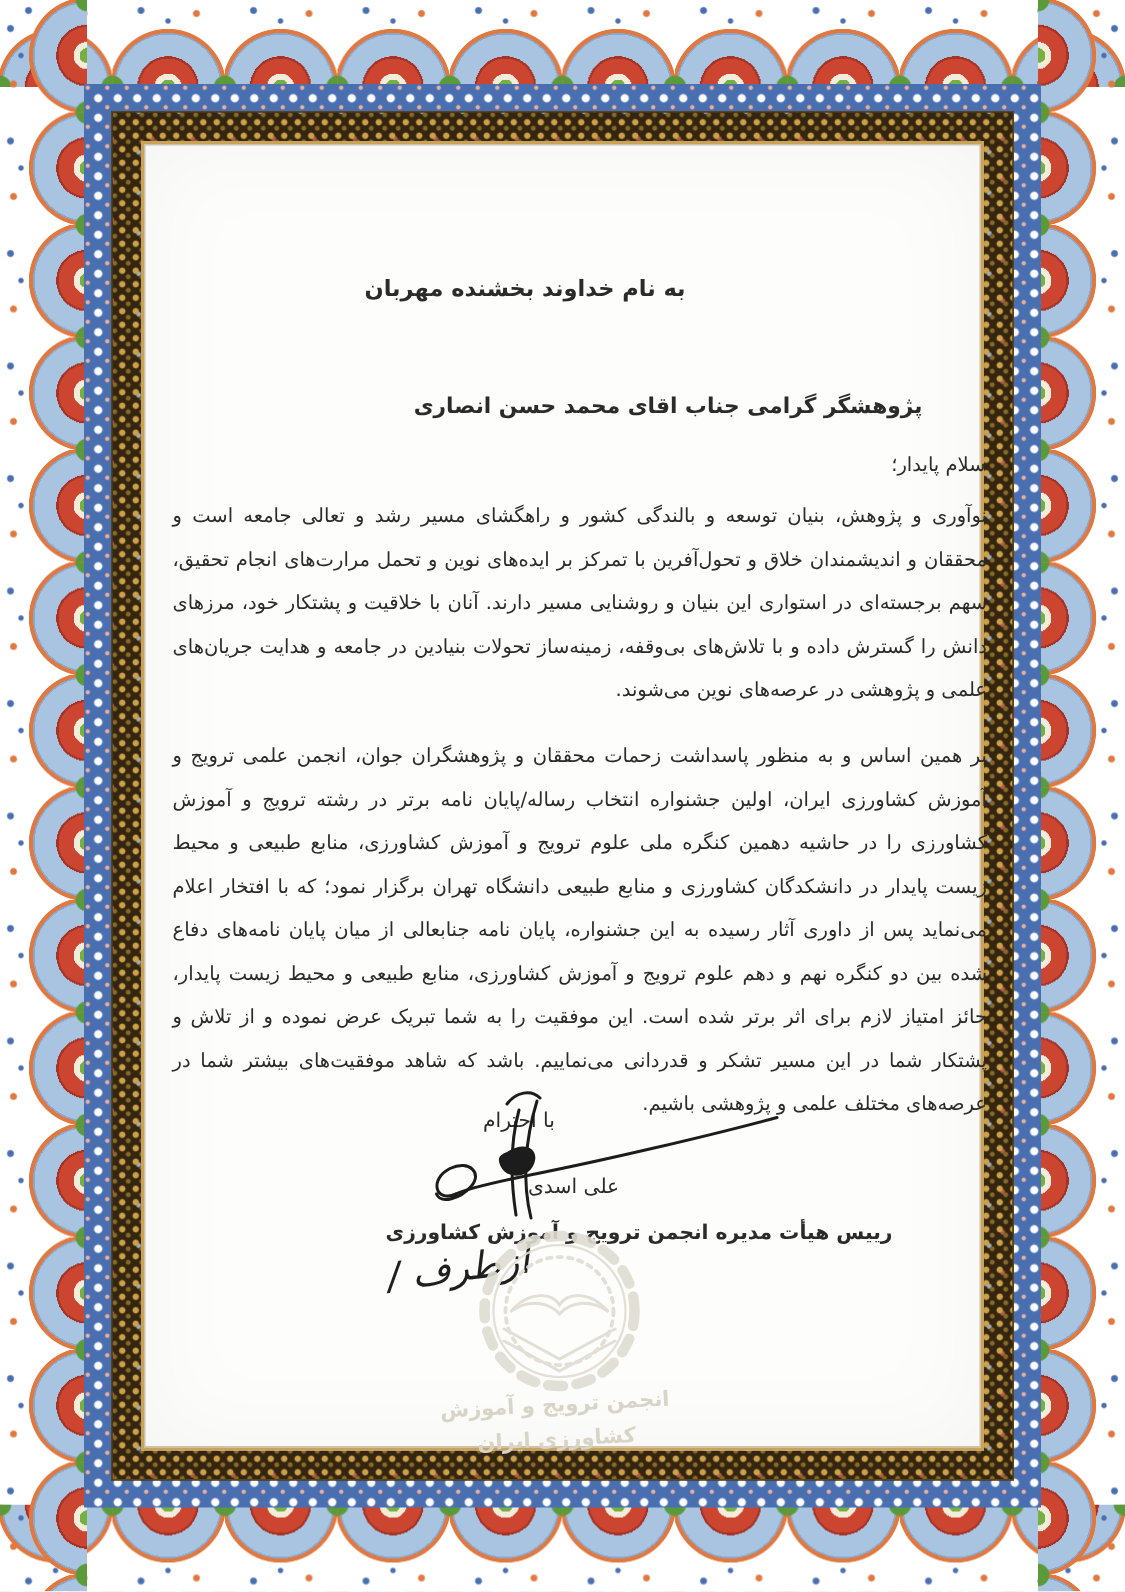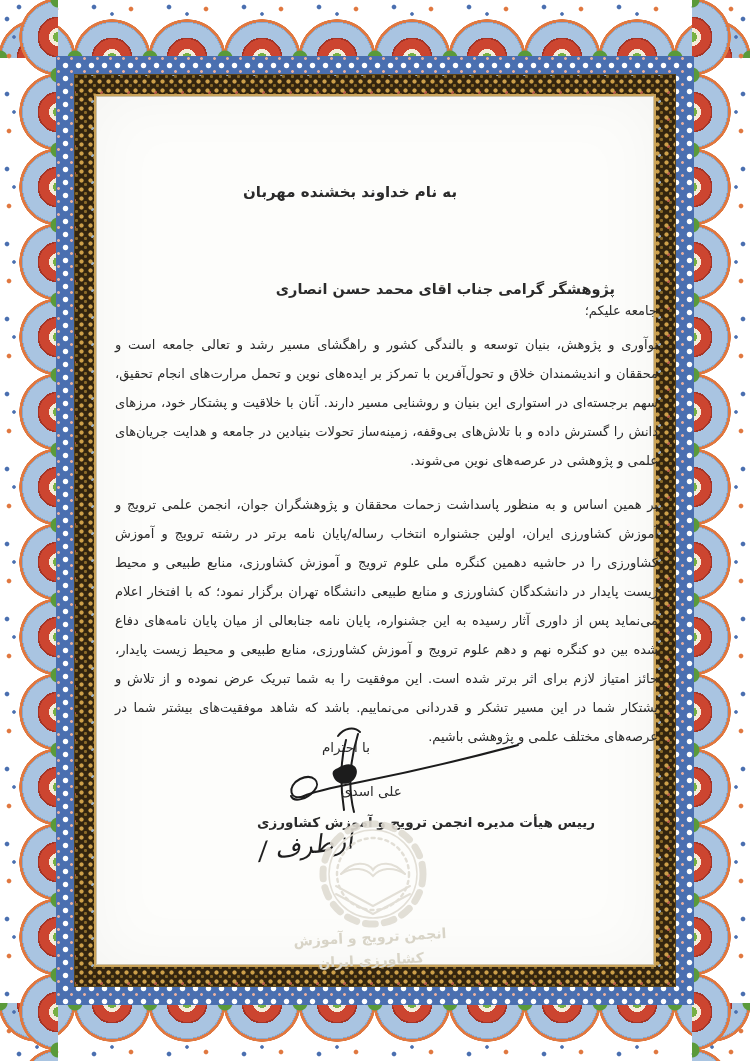--- a/index.html
+++ b/index.html
@@ -48,26 +48,26 @@
     radial-gradient(circle,#8a6a28 0 1.2px,rgba(0,0,0,0) 2px),
     radial-gradient(circle,#b85a4a 0 1.2px,rgba(0,0,0,0) 2px),
     radial-gradient(circle,#9ab0c8 0 1.2px,rgba(0,0,0,0) 2px);
     background-size:9px 9px,9px 9px,27px 27px,27px 27px;background-position:2px 2px,6px 6px,13px 4px,4px 13px;}
   .paper{position:absolute;inset:94px;background:#fdfdfb;border:2px solid #c9a35a;
     box-shadow:inset 0 0 0 1px rgba(120,95,40,.35), inset 0 0 60px rgba(130,130,130,.07);}
   
   .text-layer{position:absolute;inset:0;direction:rtl;border-radius:16px;}
   .text-layer > *{position:absolute;}
   .bismillah{top:183px;left:96px;right:146px;text-align:center;font-weight:bold;font-size:15px;}
-  .recipient{top:263px;right:135px;font-weight:bold;font-size:14.5px;margin-top:18px;}
+  .recipient{top:263px;right:135px;font-weight:bold;font-size:14.5px;}
   .salutation{top:303px;right:93px;font-size:13px;}
   .body-paras{top:330px;right:92px;left:103px;}
   .body-paras p{margin:0 0 15px 12px;font-size:13px;line-height:29px;text-align:justify;text-align-last:right;}
   .regards{top:739px;left:322px;font-size:13.5px;}
-  .signer-name{top:783px;left:341px;font-size:13.5px;}
+  .signer-name{top:783px;left:352px;font-size:13.5px;}
   .signer-title{top:814px;right:155px;font-weight:bold;font-size:13.5px;}
   .handnote{top:831px;left:258px;font-size:25px;font-style:italic;color:#1f1f1f;
     transform:rotate(-7deg);letter-spacing:1px;}
   .signature-svg{left:280px;top:722px;width:250px;height:100px;}
   .stamp-svg{left:298px;top:812px;width:150px;height:130px;opacity:.9;}
   .stamp-text{top:926px;left:288px;width:165px;text-align:center;font-size:14px;line-height:23px;
     color:#d8d4c7;transform:rotate(-3deg);font-weight:bold;}
 </style>
 </head>
 <body>
@@ -81,21 +81,21 @@
   <div class="band-blue"></div>
   <div class="band-dark"></div>
   <div class="paper"></div>
 
   <div class="text-layer" lang="fa">
 
     <div class="bismillah">به نام خداوند بخشنده مهربان</div>
 
     <div class="recipient">پژوهشگر گرامی جناب اقای محمد حسن انصاری</div>
 
-    <div class="salutation">جامعه علیکم؛</div>
+    <div class="salutation">سلام پایدار؛</div>
 
     <div class="body-paras">
       <p>نوآوری و پژوهش، بنیان توسعه و بالندگی کشور و راهگشای مسیر رشد و تعالی جامعه است و محققان و اندیشمندان خلاق و تحول‌آفرین با تمرکز بر ایده‌های نوین و تحمل مرارت‌های انجام تحقیق، سهم برجسته‌ای در استواری این بنیان و روشنایی مسیر دارند. آنان با خلاقیت و پشتکار خود، مرزهای دانش را گسترش داده و با تلاش‌های بی‌وقفه، زمینه‌ساز تحولات بنیادین در جامعه و هدایت جریان‌های علمی و پژوهشی در عرصه‌های نوین می‌شوند.</p>
       <p>بر همین اساس و به منظور پاسداشت زحمات محققان و پژوهشگران جوان، انجمن علمی ترویج و آموزش کشاورزی ایران، اولین جشنواره انتخاب رساله/پایان نامه برتر در رشته ترویج و آموزش کشاورزی را در حاشیه دهمین کنگره ملی علوم ترویج و آموزش کشاورزی، منابع طبیعی و محیط زیست پایدار در دانشکدگان کشاورزی و منابع طبیعی دانشگاه تهران برگزار نمود؛ که با افتخار اعلام می‌نماید پس از داوری آثار رسیده به این جشنواره، پایان نامه جنابعالی از میان پایان نامه‌های دفاع شده بین دو کنگره نهم و دهم علوم ترویج و آموزش کشاورزی، منابع طبیعی و محیط زیست پایدار، حائز امتیاز لازم برای اثر برتر شده است. این موفقیت را به شما تبریک عرض نموده و از تلاش و پشتکار شما در این مسیر تشکر و قدردانی می‌نماییم. باشد که شاهد موفقیت‌های بیشتر شما در عرصه‌های مختلف علمی و پژوهشی باشیم.</p>
     </div>
 
     <div class="regards">با احترام</div>
 
     <svg class="signature-svg" viewBox="0 0 250 100">
       <g fill="none" stroke="#1c1c1c" stroke-width="2" stroke-linecap="round">

